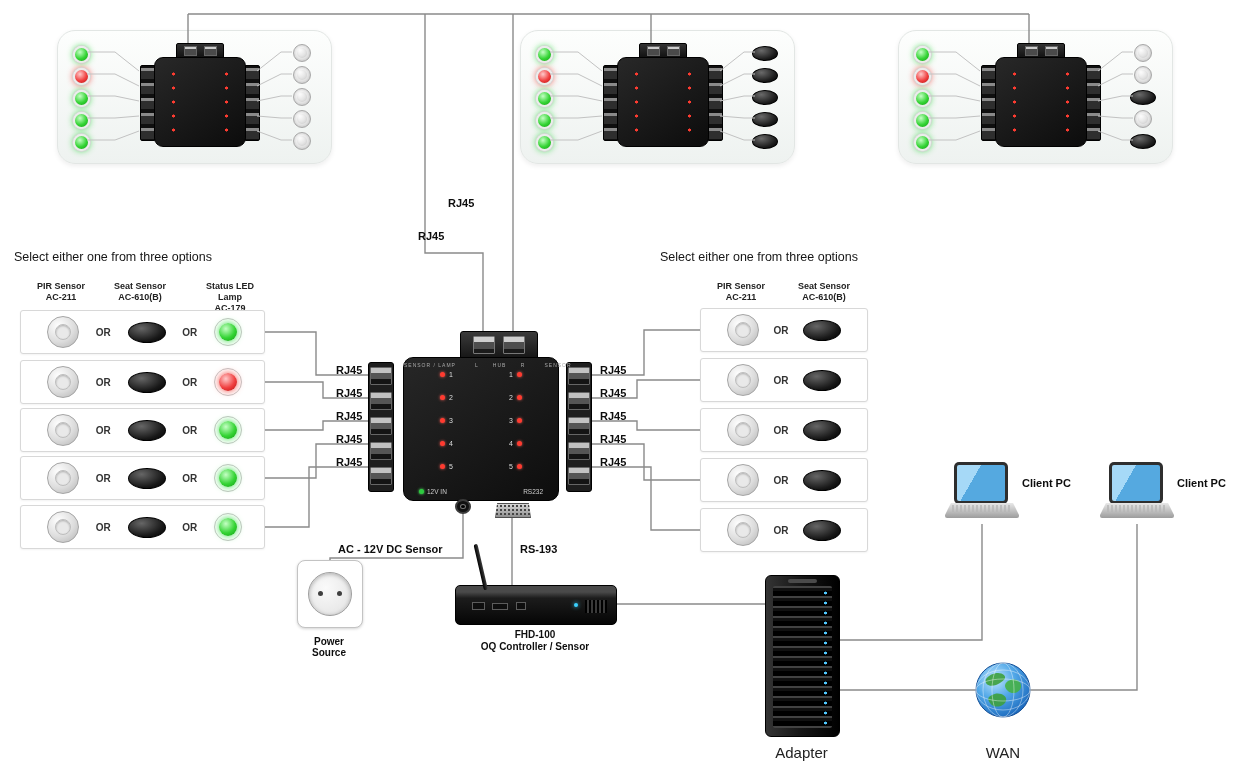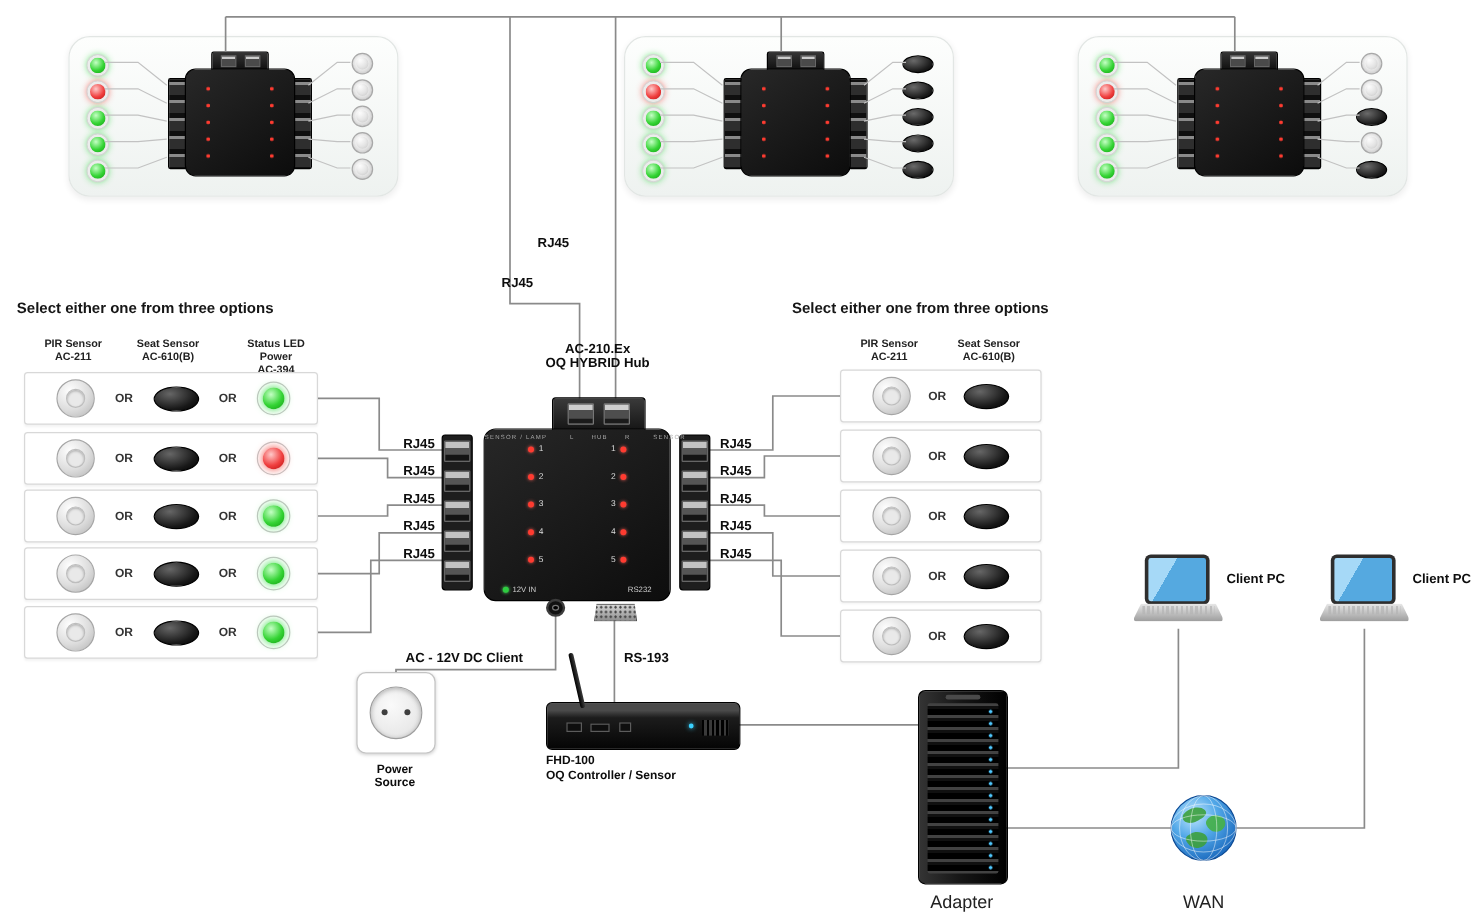--- a/index.html
+++ b/index.html
@@ -32,21 +32,21 @@
        background:linear-gradient(145deg,#282828,#0c0c0c);border:1px solid #000;border-radius:9px;}
   .mh-dots{position:absolute;top:9px;bottom:9px;width:3px;
        background-image:radial-gradient(circle,#ff3b30 1.3px,transparent 1.8px);
        background-size:3px 14px;background-repeat:repeat-y;}
   .mh-dots.a{left:17px;} .mh-dots.b{right:17px;}
   .mh-strip{position:absolute;top:34px;width:14px;height:74px;border:1px solid #000;border-radius:2px;
        background:repeating-linear-gradient(180deg,#0f0f0f 0 2px,#8a8a8a 2px 5px,#2e2e2e 5px 13px,#0f0f0f 13px 15px);}
   .mh-strip.l{left:82px;} .mh-strip.r{left:186px;}
 
   
-  .opt-title{position:absolute;font-size:12.5px;font-weight:bold;color:#161616;}
+  .opt-title{position:absolute;font-size:12.5px;font-weight:normal;color:#161616;}
   .col-head{position:absolute;text-align:center;font-size:9px;font-weight:bold;color:#222;line-height:11px;}
   .opt-row{position:absolute;width:245px;height:44px;background:#fff;border:1px solid #d8d8d8;border-radius:3px;
        display:flex;align-items:center;justify-content:space-between;
        padding:0 22px 0 26px;box-sizing:border-box;box-shadow:0 1px 2px rgba(0,0,0,.05);}
   .opt-row.r{width:168px;padding:0 26px;}
   .or{font-size:10px;font-weight:bold;color:#333;}
   .dome-lg{width:30px;height:30px;border-radius:50%;position:relative;
        background:radial-gradient(circle at 35% 30%,#fff,#ddd 55%,#b3b3b3);border:1px solid #a5a5a5;}
   .dome-lg::after{content:"";position:absolute;inset:7px;border-radius:50%;background:#e9e9e9;
        border:1px solid #bdbdbd;box-shadow:inset 0 1px 2px rgba(0,0,0,.25);}
@@ -109,21 +109,21 @@
 
   .fhd{position:absolute;left:455px;top:585px;width:160px;height:38px;
        background:linear-gradient(180deg,#4a4a4a 0 16%,#1c1c1c 32%,#050505);
        border:1px solid #000;border-radius:5px;}
   .antenna{position:absolute;left:28px;top:-43px;width:4px;height:47px;border-radius:2px;
        background:linear-gradient(90deg,#000,#3d3d3d);transform:rotate(-13deg);transform-origin:bottom center;}
   .fhd-port{position:absolute;background:#0e0e0e;border:1px solid #5c5c5c;}
   .fhd-led{position:absolute;width:4px;height:4px;border-radius:50%;background:#3ad1ff;box-shadow:0 0 4px #3ad1ff;}
   .fhd-vent{position:absolute;right:9px;top:14px;width:22px;height:13px;
        background:repeating-linear-gradient(90deg,#000 0 2px,#3a3a3a 2px 4px);}
-  .fhd-lbl{position:absolute;left:455px;top:629px;width:160px;text-align:left;
+  .fhd-lbl{position:absolute;left:455px;top:629px;width:160px;text-align:center;
        font-size:10px;font-weight:bold;line-height:12px;color:#0d0d0d;}
 
   .server{position:absolute;left:765px;top:575px;width:73px;height:160px;
        background:linear-gradient(90deg,#343434,#171717 45%,#000);border:1px solid #000;border-radius:6px;}
   .srv-cap{position:absolute;top:3px;left:22px;right:22px;height:4px;background:#4a4a4a;border-radius:2px;}
   .srv-inner{position:absolute;left:7px;right:7px;top:10px;bottom:8px;border-radius:2px;
        background:repeating-linear-gradient(180deg,#424242 0 2px,#101010 2px 5px,#000 5px 10px);}
   .srv-leds{position:absolute;right:12px;top:12px;bottom:10px;width:3px;
        background-image:radial-gradient(circle,#4fc8ff 1.2px,transparent 1.7px);
        background-size:3px 10px;background-repeat:repeat-y;}
@@ -275,22 +275,22 @@
   <div class="opt-title" style="left:14px;top:250px">Select either one from three options</div>
   <div class="col-head" style="left:31px;top:281px;width:60px">
     <div>PIR Sensor</div>
     <div>AC-211</div>
   </div>
   <div class="col-head" style="left:110px;top:281px;width:60px">
     <div>Seat Sensor</div>
     <div>AC-610(B)</div>
   </div>
   <div class="col-head" style="left:194px;top:281px;width:72px">
-    <div>Status LED Power</div>
-    <div>AC-394</div>
+    <div>Status LED Lamp</div>
+    <div>AC-179</div>
   </div>
 
   <div class="opt-row" style="left:20px;top:310px">
     <span class="dome-lg"></span>
     <span class="or">OR</span>
     <span class="oval-lg"></span>
     <span class="or">OR</span>
     <span class="lamp" data-color="green"></span>
   </div>
   <div class="opt-row" style="left:20px;top:360px">
@@ -363,24 +363,20 @@
     <span class="dome-lg"></span>
     <span class="or">OR</span>
     <span class="oval-lg"></span>
   </div>
   <div class="opt-row r" style="left:700px;top:508px">
     <span class="dome-lg"></span>
     <span class="or">OR</span>
     <span class="oval-lg"></span>
   </div>
 
-  <div class="hub-title">
-    <div>AC-210.Ex</div>
-    <div>OQ HYBRID Hub</div>
-  </div>
   <div class="hub-topconn">
     <div class="rjport"></div>
     <div class="rjport"></div>
   </div>
   <div class="hub-strip l">
     <div class="port"></div>
     <div class="port"></div>
     <div class="port"></div>
     <div class="port"></div>
     <div class="port"></div>
@@ -438,21 +434,21 @@
       <span class="pwr">
           <i class="dot g"></i>
           <span>12V IN</span>
         </span>
       <span>RS232</span>
     </div>
   </div>
   <div class="barrel"></div>
   <div class="db9"></div>
 
-  <span class="lbl" style="left:338px;top:543px;font-size:11px">AC - 12V DC Client</span>
+  <span class="lbl" style="left:338px;top:543px;font-size:11px">AC - 12V DC Sensor</span>
   <span class="lbl" style="left:520px;top:543px;font-size:11px">RS-193</span>
 
   <div class="outlet">
     <div class="socket">
       <i class="hole h1"></i>
       <i class="hole h2"></i>
     </div>
   </div>
   <span class="lbl" style="left:297px;top:636px;width:64px;text-align:center;font-size:10px">Power Source</span>
 

